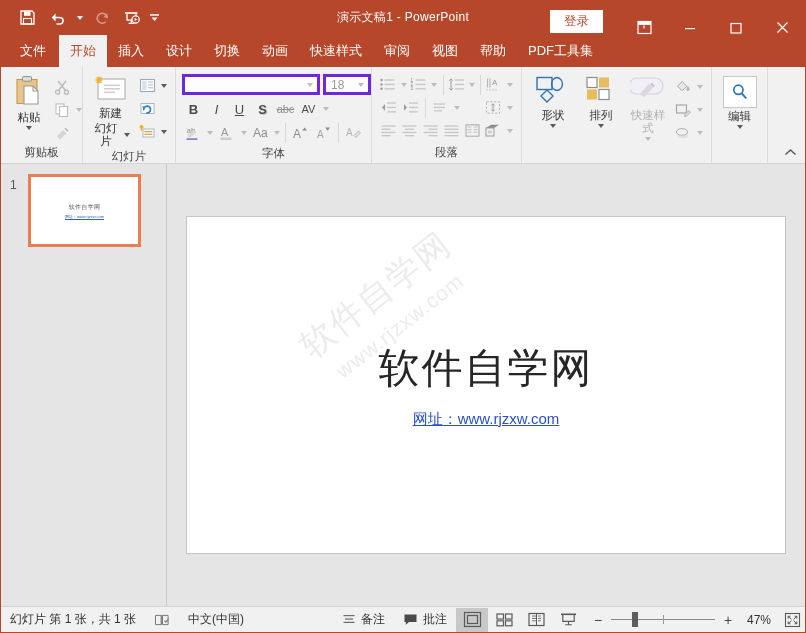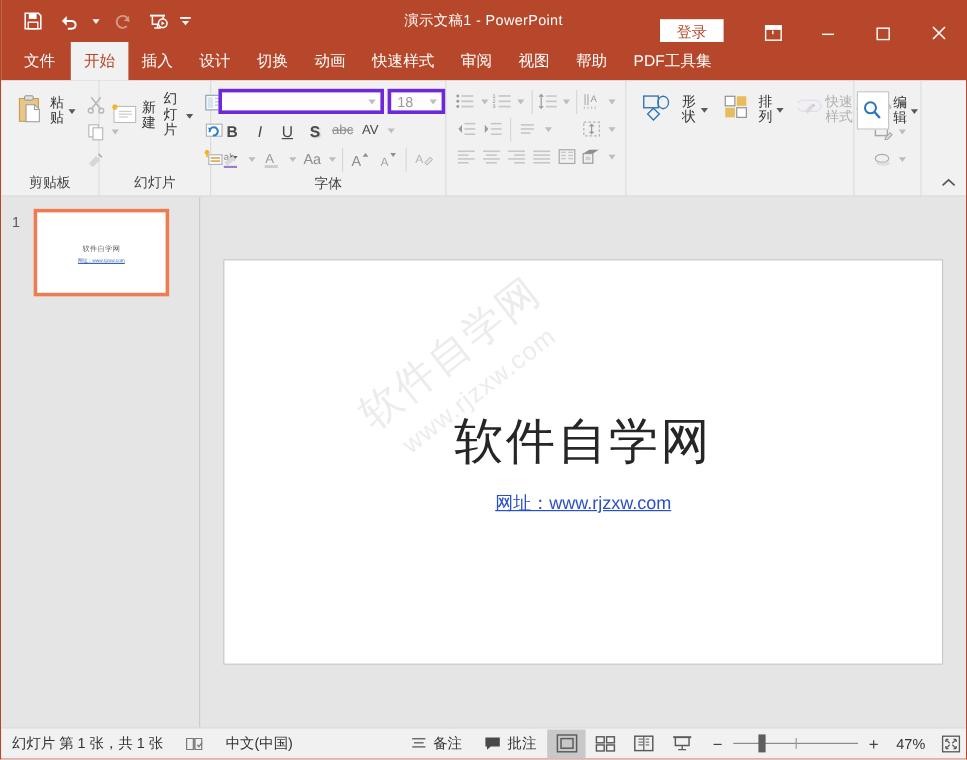--- a/index.html
+++ b/index.html
@@ -43,21 +43,21 @@
     border-top: 4px solid #fff;
   }
   .title-text {
     position: absolute; left: 0; right: 0; top: 0; bottom: 0;
     display: flex; align-items: center; justify-content: center;
     font-size: 12px; letter-spacing: .3px;
     pointer-events: none;
   }
   .title-text span { pointer-events: auto; }
   .win-right {
-    margin-left: auto; display: flex; align-items: center; height: 35px; margin-top: 20px;
+    margin-left: auto; display: flex; align-items: flex-start; height: 35px; margin-top: 20px;
   }
   .signin-btn {
     background: #fff; color: #b7472a;
     font-size: 12.5px; padding: 3px 14px;
     margin-right: 18px; line-height: 1.35;
   }
   .ribbon-display, .win-btn {
     width: 46px; height: 35px;
     display: flex; align-items: center; justify-content: center;
   }
@@ -101,21 +101,21 @@
     padding: 4px 0 0 0;
   }
   .grp:last-child { border-right: none; }
   .grp-body { flex: 1; display: flex; align-items: flex-start; padding: 0 6px; }
   .grp-label {
     height: 19px; font-size: 11.5px; color: #444;
     display: flex; align-items: center; justify-content: center;
     position: relative; padding-bottom: 2px;
   }
   .big-btn {
-    display: flex; align-items: center;
+    display: flex; flex-direction: column; align-items: center;
     padding: 2px 6px 0; font-size: 11.5px; color: #333;
     line-height: 1.15;
   }
   .big-btn .lbl { margin-top: 2px; text-align: center; }
   .big-btn.disabled { color: #b0b0b0; }
   .mini-caret {
     width: 0; height: 0; margin: 2px auto 0;
     border-left: 3.5px solid transparent;
     border-right: 3.5px solid transparent;
     border-top: 4px solid #595959;
@@ -658,20 +658,21 @@
               <path d="M2 5l5-3.2h8L10 5z" fill="#8d8d8d"></path>
               <rect x="2" y="5" width="8" height="8" fill="none" stroke="#9a9a9a" stroke-width="1"></rect>
               <rect x="4" y="7.5" width="4" height="3" fill="#cfcfcf"></rect>
             </svg>
           </div>
           <div class="icon-caret">
               <i class="mini-caret dim" style="margin:0"></i>
             </div>
         </div>
       </div>
+      <div class="grp-label">段落</div>
     </div>
 
     <div class="grp" style="width:190px">
       <div class="grp-body" style="padding-top:2px">
         <div class="big-btn">
           <svg width="38" height="32" viewBox="0 0 38 32">
             <rect x="3" y="2.5" width="15" height="12" fill="none" stroke="#2e75b6" stroke-width="1.4"></rect>
             <path d="M23 2.5a6.6 6.6 0 0 1 0 13 6.6 6.6 0 0 1 0-13z" fill="none" stroke="#2e75b6" stroke-width="1.4"></path>
             <path d="M13 15l6 6-6 6-6-6z" fill="none" stroke="#2e75b6" stroke-width="1.4"></path>
           </svg>

